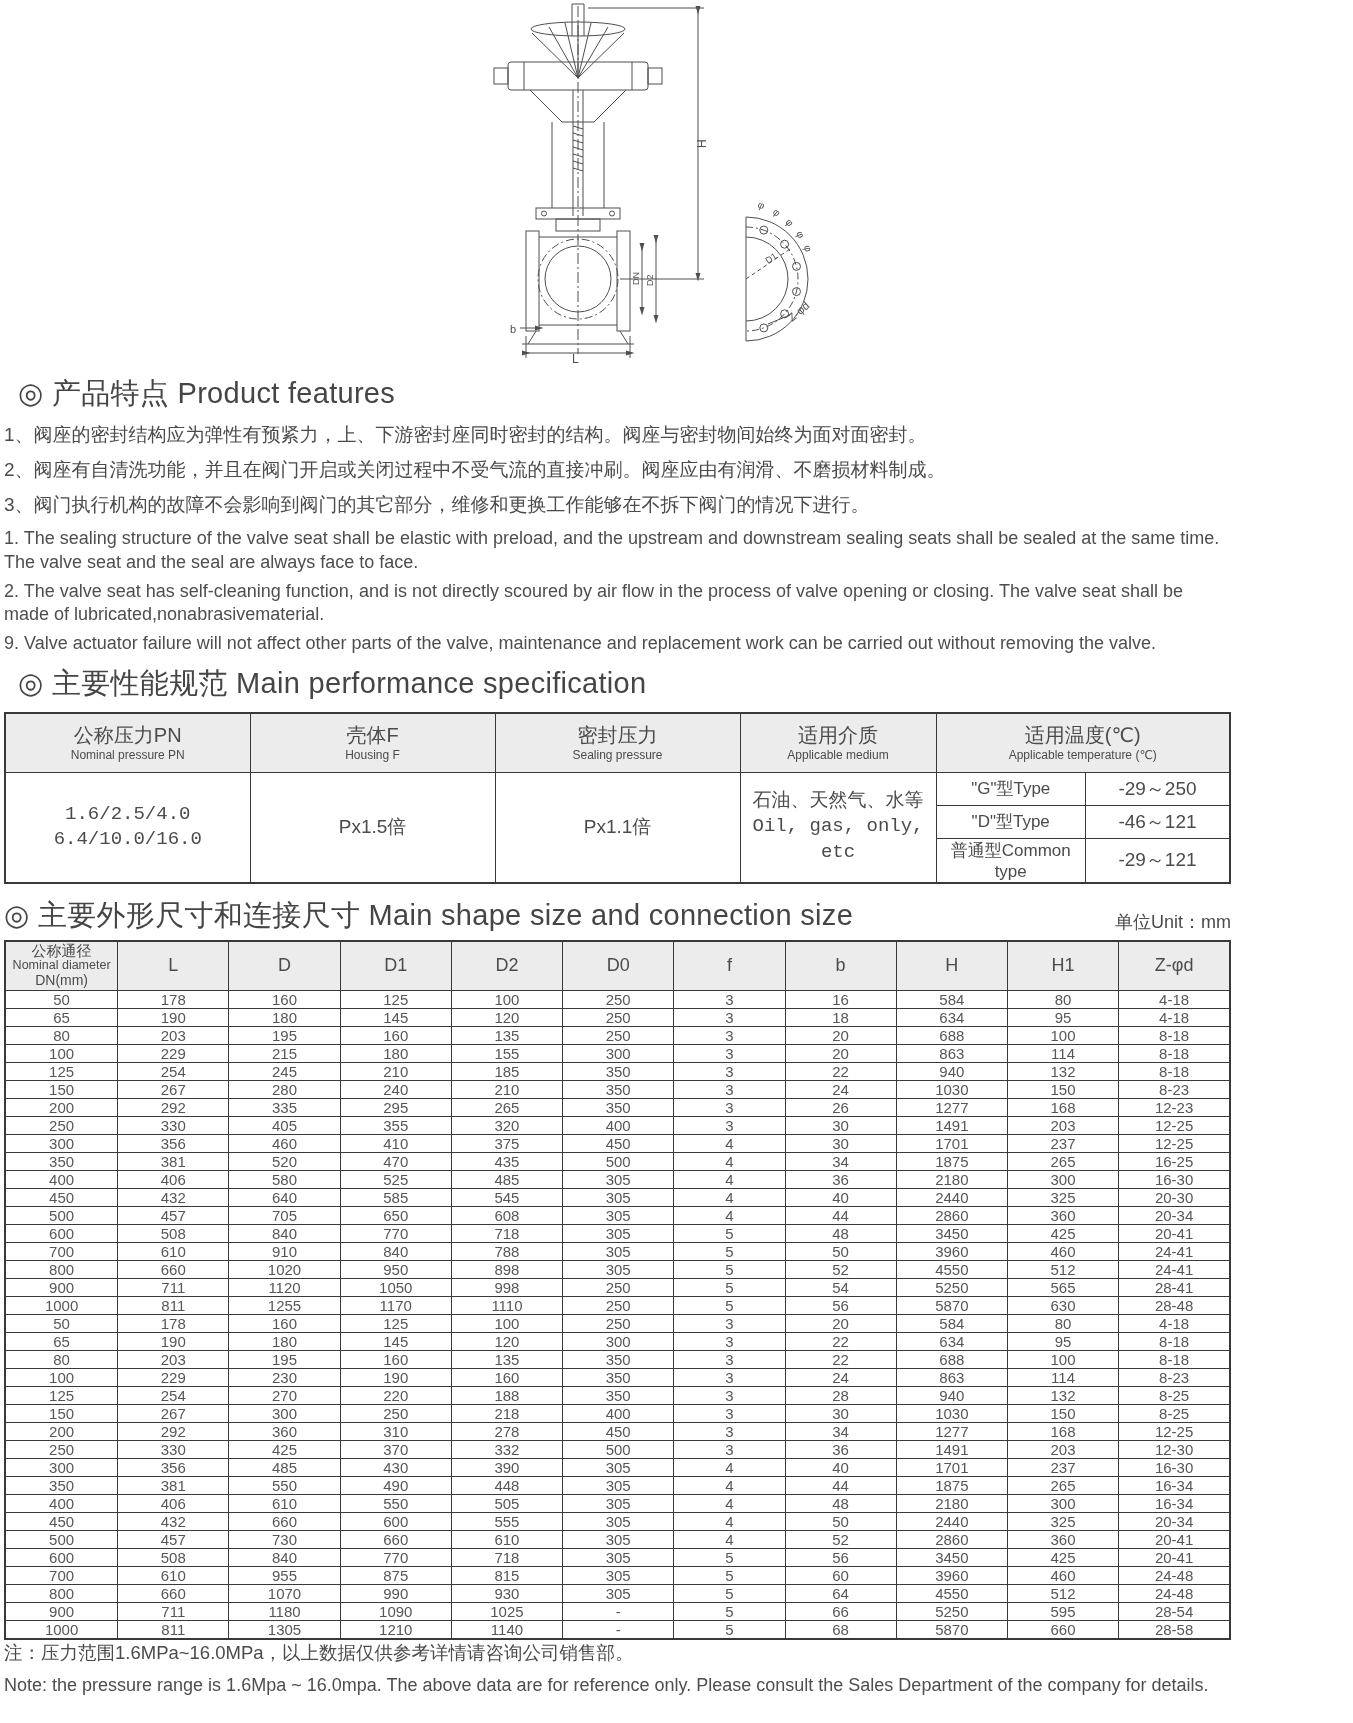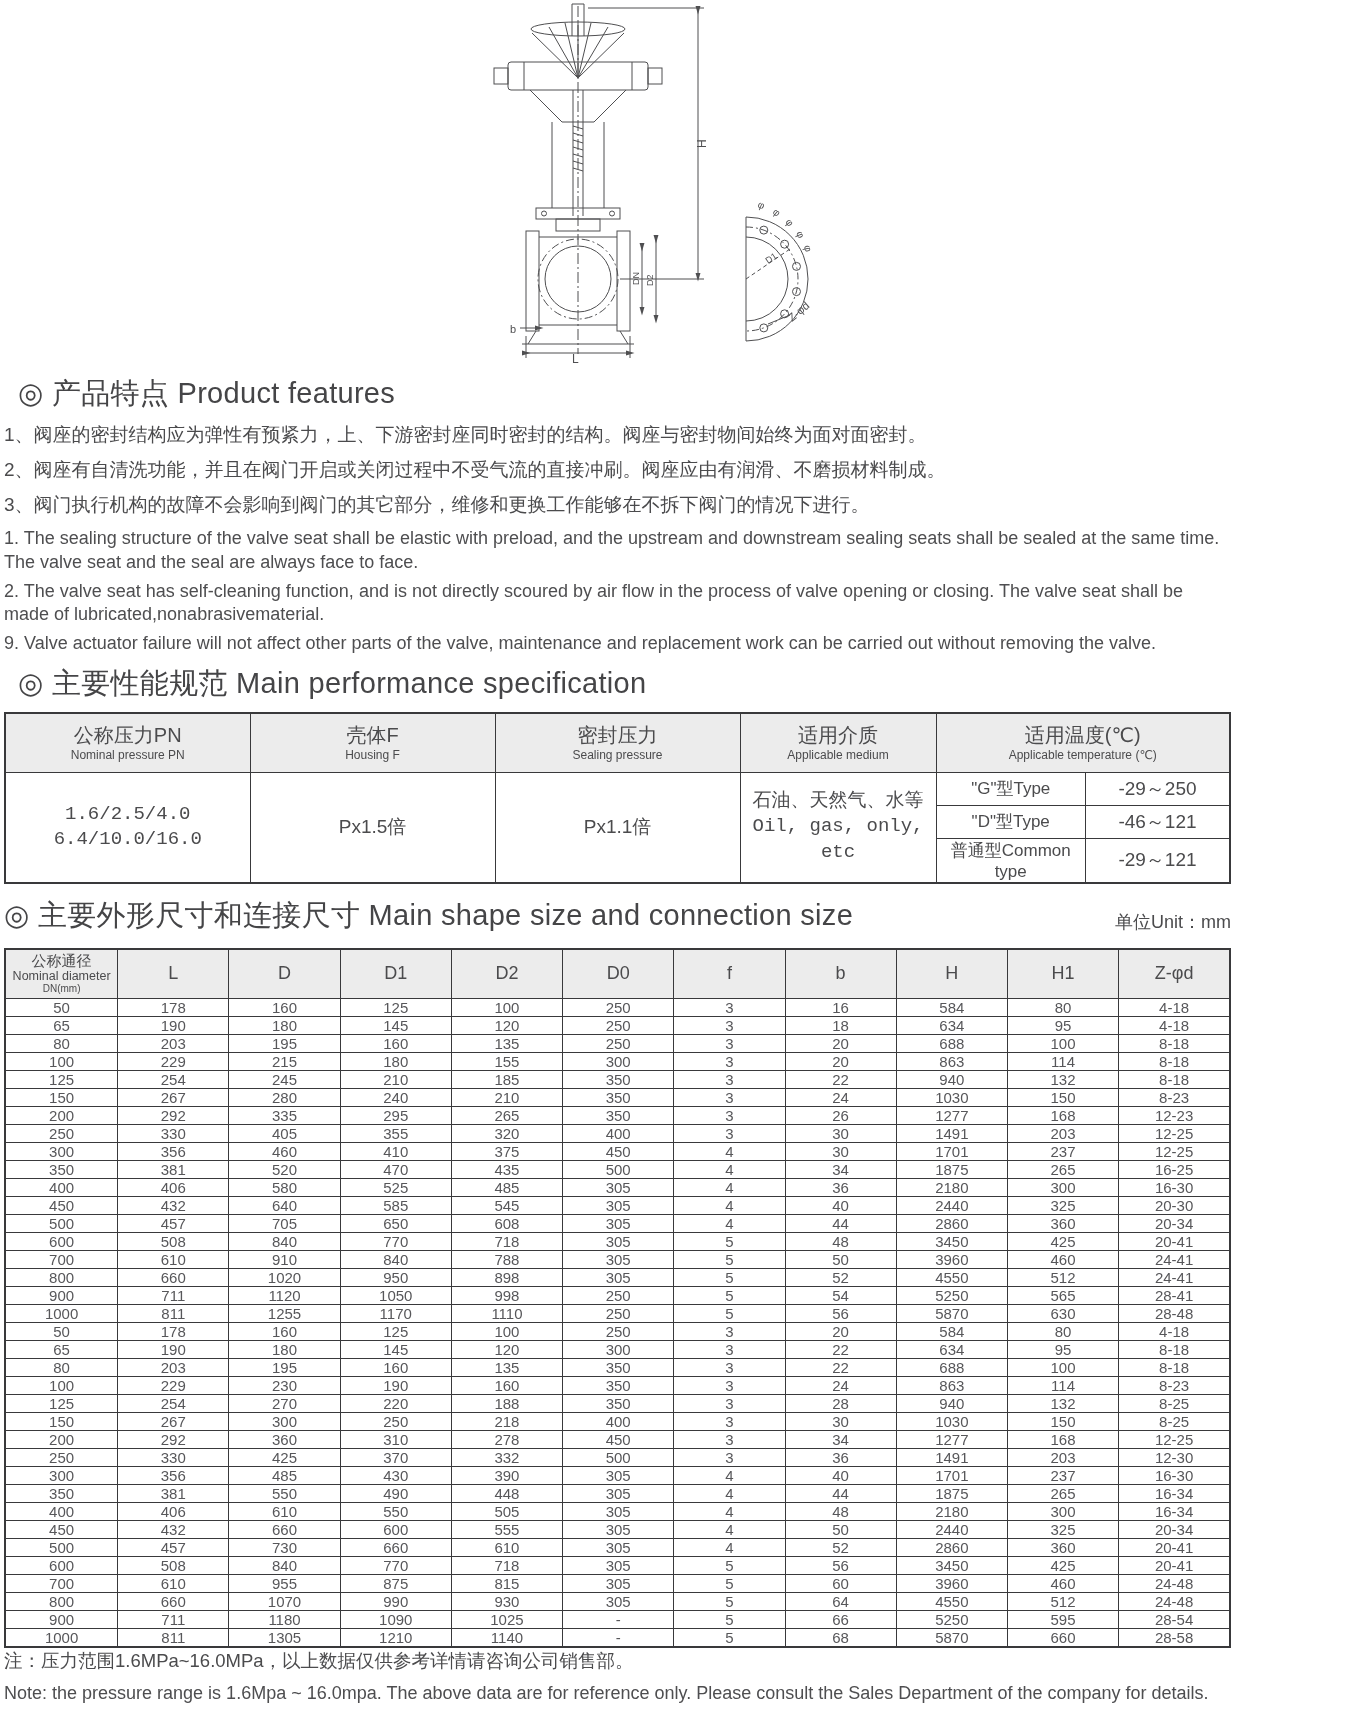--- a/index.html
+++ b/index.html
@@ -11,29 +11,29 @@
   p.en{font-size:18px;margin:0 0 5px;line-height:1.32;color:#4e4e50;}
   table{border-collapse:collapse;width:100%;table-layout:fixed;}
   .perf{border:2px solid #39393b;margin-top:4px;}
   .perf th,.perf td{border:1px solid #39393b;text-align:center;vertical-align:middle;padding:0;}
   .perf th{background:#ececec;font-weight:400;height:58px;}
   .perf .cnl{font-size:20px;line-height:1.3;}
   .perf .enl{font-size:12px;line-height:1.25;}
   .perf td{font-size:19px;height:32px;}
   .perf td.tlabel{font-size:17px;}
   .perf td.big div{line-height:1.35;font-family:Liberation Mono, monospace;}
-  .dim-head-row{display:flex;justify-content:space-between;align-items:flex-end;margin-top:12px;margin-bottom:12px;}
+  .dim-head-row{display:flex;justify-content:space-between;align-items:flex-end;margin-top:12px;margin-bottom:4px;}
   .dim-head-row h2{margin:0;}
   .unit{font-size:18px;color:#4b4b4d;margin-bottom:2px;}
   .dim{border:2px solid #39393b;}
   .dim th,.dim td{border:1px solid #39393b;text-align:center;font-weight:400;padding:0;}
   .dim thead th{background:#ececec;height:48px;font-size:18px;}
   .dnh .l1{font-size:15px;line-height:1.1;}
   .dnh .l2{font-size:12.5px;line-height:1.1;}
-  .dnh .l3{font-size:10px;line-height:1.1;}
+  .dnh .l3{font-size:14px;line-height:1.1;}
   .dim tbody td{font-size:15px;height:17px;line-height:1;color:#57575a;}
   .dim tbody tr.band-row td{background:#ececec;height:16px;font-size:15px;color:#4b4b4d;}
   .note{margin:4px 0 0;}
   .note.cn{font-size:18.5px;}
   .note.en{font-size:18px;margin-top:2px;}
   svg text{fill:#4f4f51;}
 </style>
 </head>
 <body>
 

